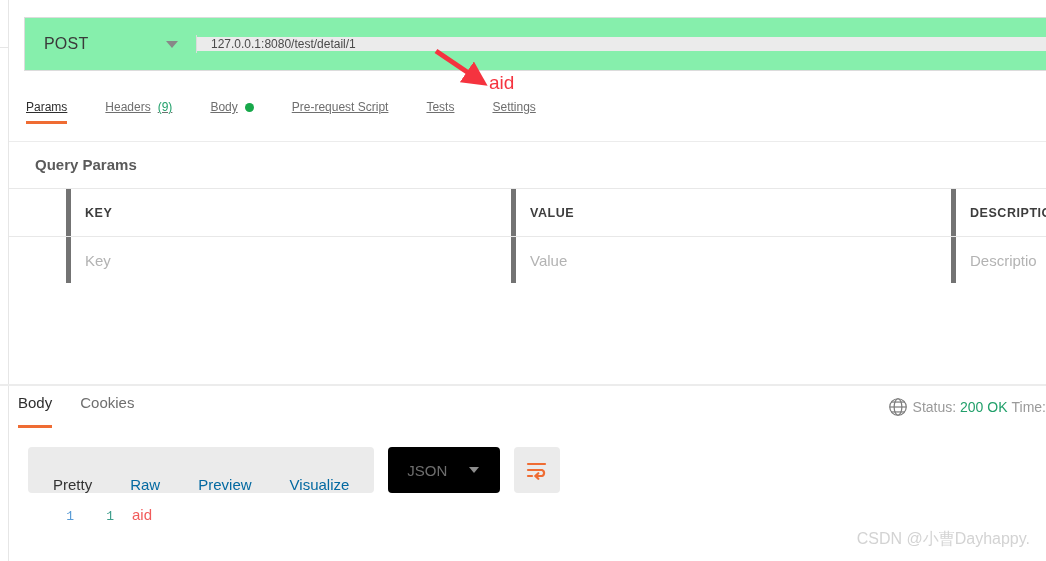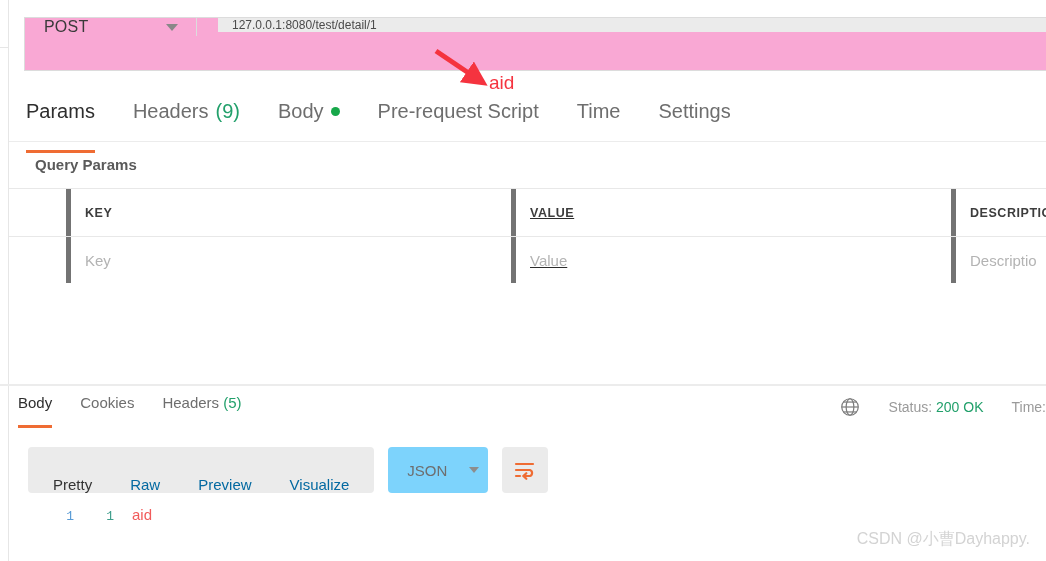--- a/index.html
+++ b/index.html
@@ -41,26 +41,25 @@
   }
 
   
   .urlbar {
     position: absolute;
     left: 24px;
     top: 17px;
     right: 0;
     height: 54px;
     display: flex;
-    align-items: flex-start;
-    background: #f9a8d4;
+    align-items: center;
+    background: #86efac;
     border: 1px solid #dcdcdc;
     border-right: none;
     box-sizing: border-box;
-    gap: 21px;
   }
   .method-select {
     width: 172px;
     display: flex;
     align-items: center;
     justify-content: space-between;
     padding: 0 18px 0 19px;
     box-sizing: border-box;
     border-right: 1px solid #dcdcdc;
     cursor: pointer;
@@ -97,29 +96,30 @@
     top: 98px;
     right: 0;
     height: 43px;
     display: flex;
     align-items: flex-start;
     padding-left: 17px;
     box-sizing: border-box;
   }
   .tab {
     position: relative;
-    font-size: 20px;
+    font-size: 12px;
     color: #6e6e6e;
-    padding: 2px 0 30px 0;
+    padding: 2px 0 10px 0;
     margin-right: 38px;
     white-space: nowrap;
     cursor: pointer;
     display: flex;
     align-items: center;
     gap: 7px;
+    text-decoration: underline;
   }
   .tab.active { color: #2e2e2e; }
   .tab.active::after {
     content: "";
     position: absolute;
     left: 0;
     right: 0;
     bottom: 0;
     height: 3px;
     background: #ef6c33;
@@ -172,21 +172,21 @@
     box-sizing: border-box;
     border-right: 5px solid #737373;
     display: flex;
     align-items: center;
     padding-left: 14px;
     overflow: hidden;
     white-space: nowrap;
   }
   .pcell.check { width: 62px; padding-left: 0; }
   .pcell.key { width: 445px; }
-  .pcell.value { width: 440px; text-decoration: underline; }
+  .pcell.value { width: 440px; }
   .pcell.desc { flex: 1; border-right: none; }
   .hdr-text {
     font-size: 12.5px;
     font-weight: bold;
     letter-spacing: .55px;
     color: #3d3d3d;
   }
   .ph-text {
     font-size: 15px;
     color: #b3b3b3;
@@ -251,21 +251,21 @@
     background: #ef6c33;
   }
 
   
   .status-area {
     position: absolute;
     right: 0;
     top: 396px;
     display: flex;
     align-items: center;
-    gap: 28px;
+    gap: 4px;
     font-size: 14px;
     color: #8a8a8a;
     padding-right: 0;
     white-space: nowrap;
   }
   .globe {
     width: 22px; height: 22px;
     flex: none;
   }
   .status-ok { color: #22a06b; }
@@ -293,24 +293,24 @@
     color: #0369a1;
     padding: 0 19px;
     cursor: pointer;
     white-space: nowrap;
   }
   .seg-item.active { color: #333333; }
   .fmt-select {
     display: flex;
     align-items: center;
     gap: 22px;
-    background: #7dd3fc;
+    background: #000000;
     border-radius: 4px;
     height: 46px;
-    padding: 0 9px 0 19px;
+    padding: 0 21px 0 19px;
     box-sizing: border-box;
     cursor: pointer;
   }
   .fmt-label { font-size: 15px; color: #6e6e6e; }
   .caret-sm {
     width: 0; height: 0;
     border-left: 5.5px solid transparent;
     border-right: 5.5px solid transparent;
     border-top: 6.5px solid #8d8d8d;
   }
@@ -412,21 +412,21 @@
       <span class="count-green">(9)</span>
     </div>
     <div class="tab">
       <span>Body</span>
       <span class="green-dot"></span>
     </div>
     <div class="tab">
       <span>Pre-request Script</span>
     </div>
     <div class="tab">
-      <span>Time</span>
+      <span>Tests</span>
     </div>
     <div class="tab">
       <span>Settings</span>
     </div>
   </div>
   <div class="tabs-rule"></div>
 
   <div class="qp-title">Query Params</div>
 
   <div class="params-table">
@@ -460,24 +460,20 @@
 
   <div class="resp-divider"></div>
   <div class="resp-left-rule"></div>
 
   <div class="resp-tabs">
     <div class="rtab active">
       <span>Body</span>
     </div>
     <div class="rtab">
       <span>Cookies</span>
-    </div>
-    <div class="rtab">
-      <span>Headers</span>
-      <span class="count-green">(5)</span>
     </div>
   </div>
 
   <div class="status-area">
     <svg class="globe" viewBox="0 0 24 24" fill="none" stroke="#7a7a7a" stroke-width="1.3">
       <circle cx="12" cy="12" r="9"></circle>
       <ellipse cx="12" cy="12" rx="4.2" ry="9"></ellipse>
       <line x1="3" y1="12" x2="21" y2="12"></line>
       <line x1="4.6" y1="6.6" x2="19.4" y2="6.6"></line>
       <line x1="4.6" y1="17.4" x2="19.4" y2="17.4"></line>

